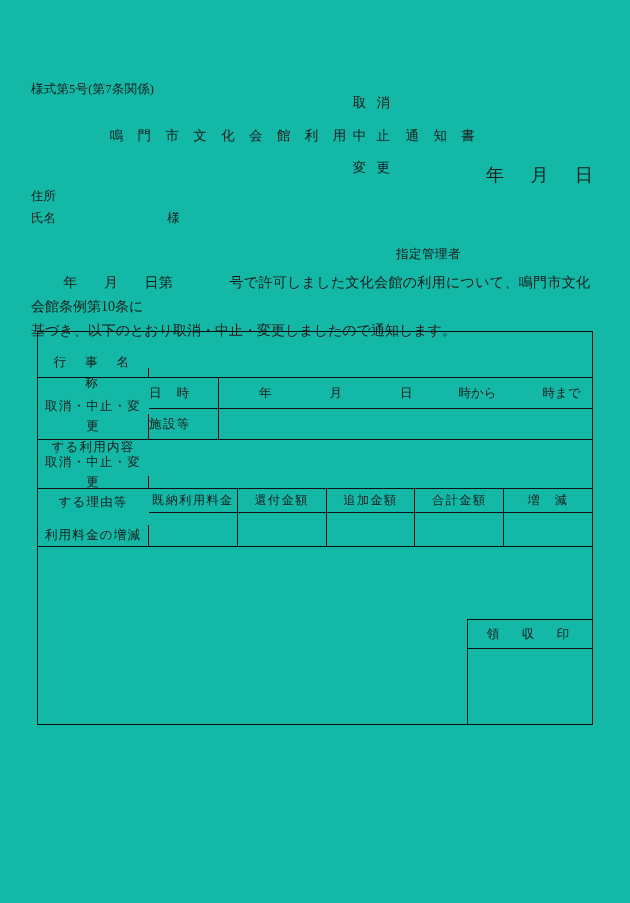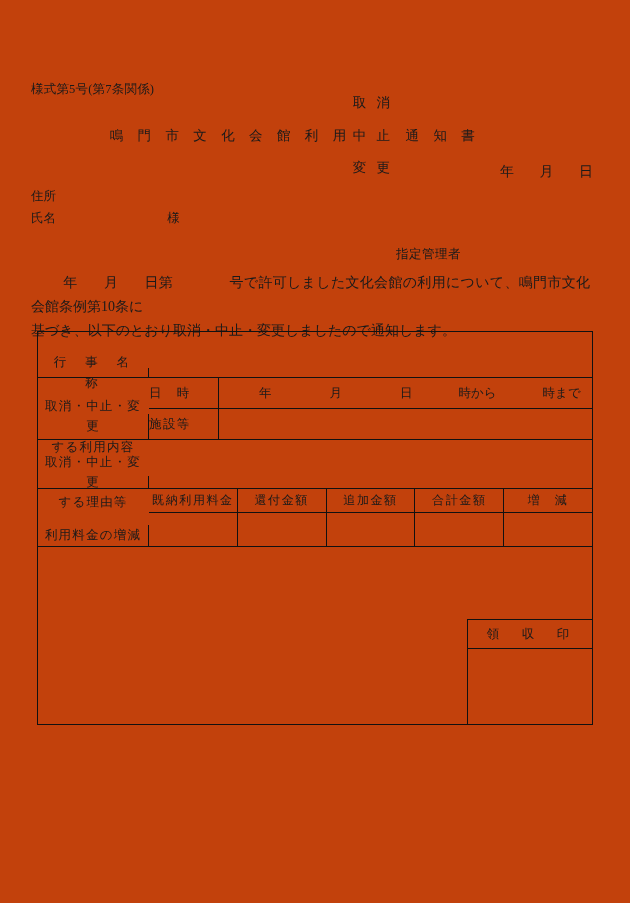--- a/index.html
+++ b/index.html
@@ -14,21 +14,21 @@
     position: relative;
     font-family: "Liberation Serif", "DejaVu Serif", serif;
     color: #1a1a1a;
     overflow: hidden;
   }
   .page {
     position: absolute;
     left: 0; top: 0;
     width: 630px;
     height: 903px;
-    background: #c2410c;
+    background: #14b8a6;
   }
 
   
   .form-no {
     position: absolute;
     left: 31px;
     top: 81px;
     font-size: 12.5px;
     letter-spacing: 0.2px;
     white-space: nowrap;
@@ -61,21 +61,21 @@
   .title-tail {
     letter-spacing: 5.5px;
     white-space: nowrap;
     margin-left: 3px;
   }
 
   .date-line {
     position: absolute;
     right: 37px;
     top: 163px;
-    font-size: 14px;
+    font-size: 18px;
     white-space: nowrap;
   }
   .date-line span { margin-left: 22px; }
   .date-line span:first-child { margin-left: 0; }
 
   .addr-block {
     position: absolute;
     left: 31px;
     top: 186px;
     font-size: 12.5px;

